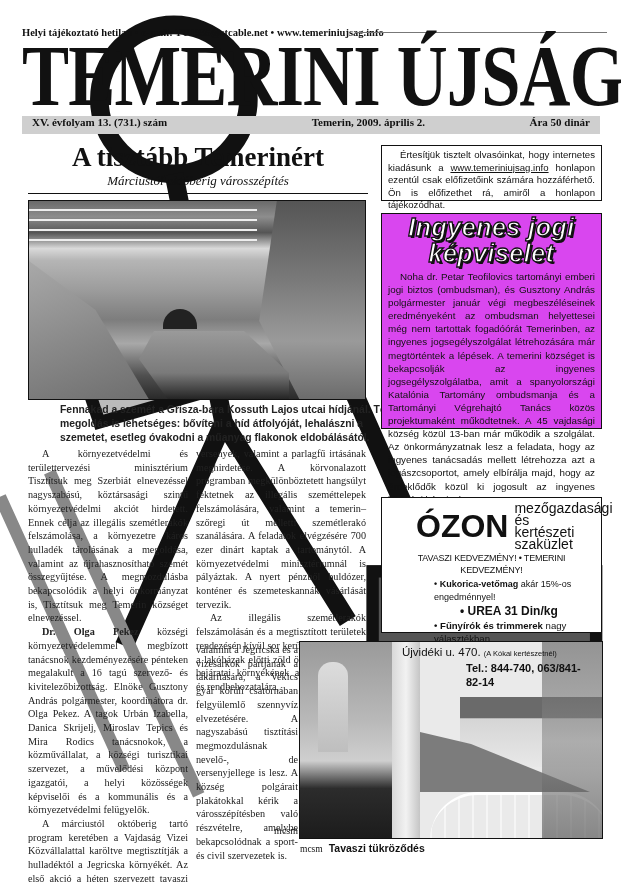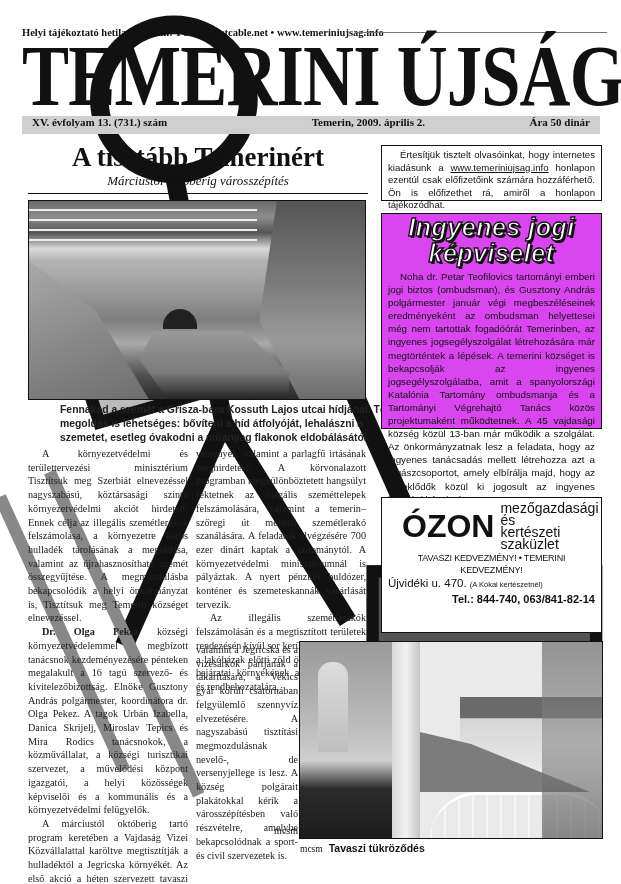--- a/index.html
+++ b/index.html
@@ -101,21 +101,21 @@
     font-size: 25px; line-height: 26px; color: #fff; letter-spacing: 0.5px;
     -webkit-text-stroke: 1.3px #111;
     text-shadow: 2px 2px 0 #111;
   }
   .legal .body { margin-top: 4px; font-size: 9.8px; line-height: 13.1px; text-align: justify; }
   .legal .body p { text-indent: 12px; }
   .legal .sig { text-align: right; font-size: 9.8px; margin-top: 1px; }
 
   .ad {
     position: absolute; left: 381px; top: 497px; width: 221px; height: 136px;
-    border: 1.5px solid #111; background: #fff; padding: 4px 6px;
+    border: 1.5px solid #111; background: #fff; padding: 4px 20px;
     font-family: "Liberation Sans", sans-serif; color: #111;
   }
   .ad .brand-row { display: flex; align-items: center; }
   .ad .brand { font-weight: bold; font-size: 32px; line-height: 32px; letter-spacing: 0; margin-left: 14px; }
   .ad .brand-sub { font-size: 14px; line-height: 12px; margin-left: 6px; }
   .ad .promo { text-align: center; font-size: 9px; line-height: 12px; margin-top: 2px; letter-spacing: -0.2px; }
   .ad .items { margin-left: 32px; margin-top: 2px; position: relative; }
   .ad .item1 { font-size: 9px; line-height: 13px; }
   .ad .item2 { font-size: 12px; font-weight: bold; line-height: 15px; margin-left: 26px; }
   .ad .item3 { font-size: 9.6px; line-height: 13px; }
@@ -200,20 +200,25 @@
 
 <div class="ad">
   <div class="brand-row">
     <span class="brand">ÓZON</span>
     <span class="brand-sub">
       <span>mezőgazdasági és</span><br>
       <span>kertészeti szaküzlet</span>
     </span>
   </div>
   <div class="promo">TAVASZI KEDVEZMÉNY! • TEMERINI KEDVEZMÉNY!</div>
+  <div class="items">
+    <div class="item1"><b>• Kukorica-vetőmag</b><span> akár 15%-os engedménnyel!</span></div>
+    <div class="item2">• UREA 31 Din/kg</div>
+    <div class="item3"><b>• Fűnyírók és trimmerek</b><span> nagy választékban</span></div>
+  </div>
   <div class="addr"><span>Újvidéki u. 470.</span> <small>(A Kókai kertészetnél)</small></div>
   <div class="tel"><span>Tel.: </span><span>844-740, 063/841-82-14</span></div>
 </div>
 <svg class="mower" viewBox="0 0 50 66">
   <circle cx="14" cy="8" r="6" fill="none" stroke="#111" stroke-width="1.5"></circle>
   <path d="M14 14 L18 34 L10 52 M18 34 L28 50 M14 20 L26 26 L34 44" fill="none" stroke="#111" stroke-width="1.5"></path>
   <path d="M4 22 L18 20 L22 30 L8 34 Z" fill="#bbb" stroke="#111" stroke-width="1"></path>
   <rect x="30" y="46" width="18" height="10" fill="#555" stroke="#111"></rect>
   <circle cx="33" cy="58" r="3" fill="#111"></circle>
   <circle cx="45" cy="58" r="3" fill="#111"></circle>

